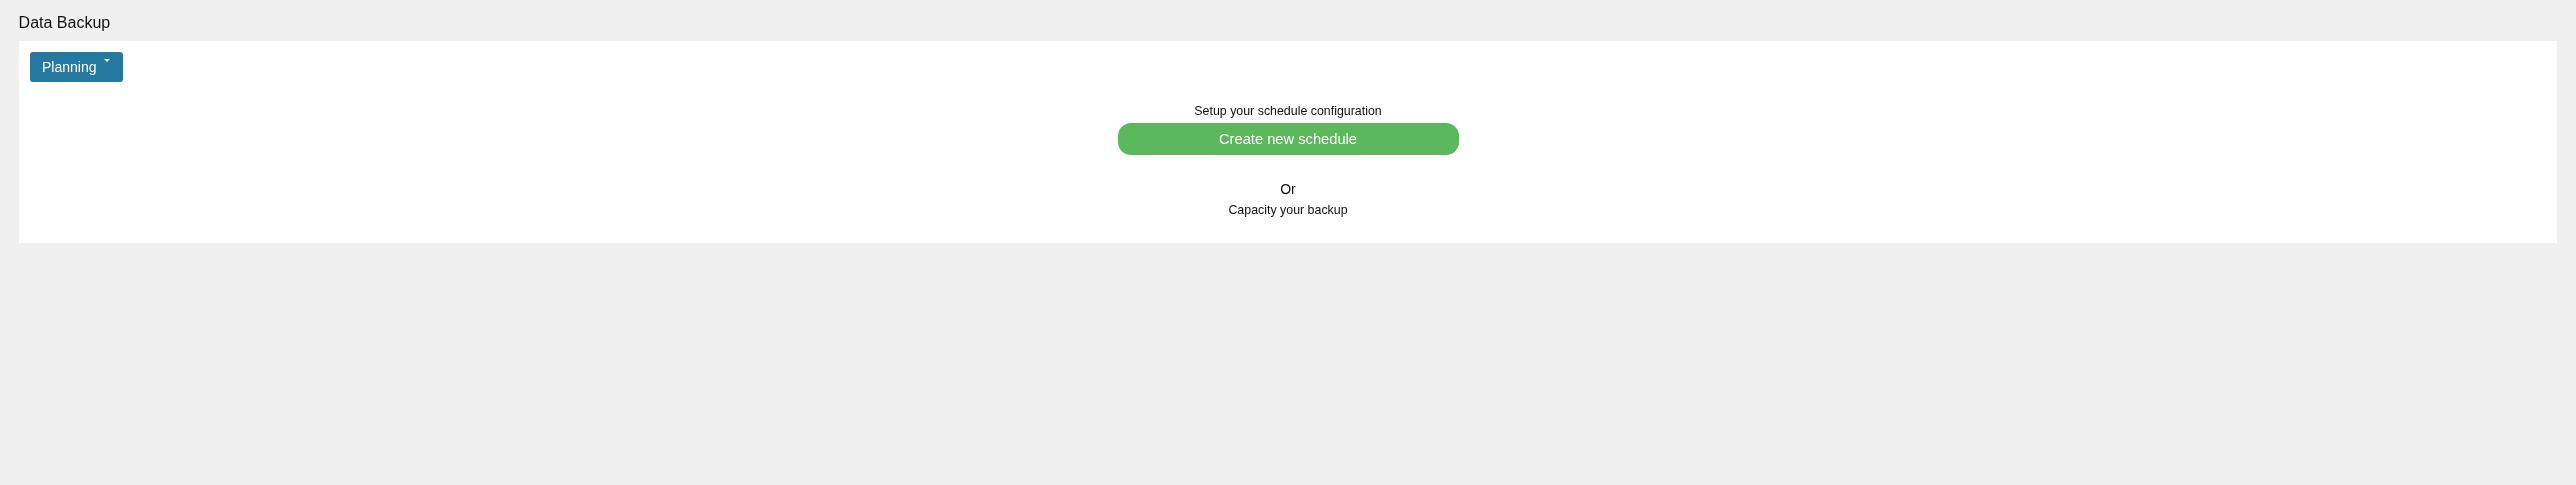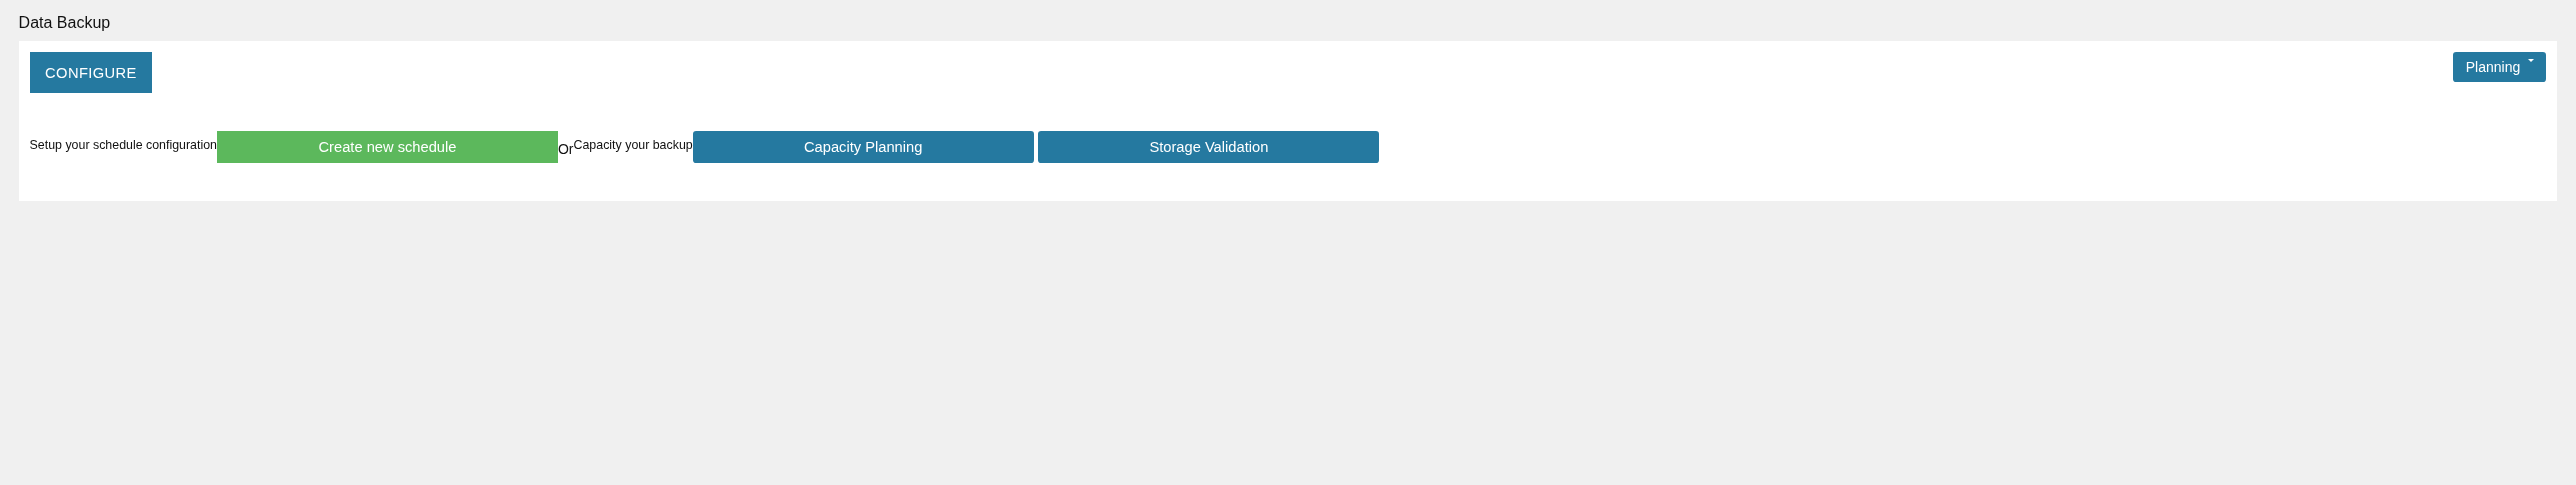--- a/index.html
+++ b/index.html
@@ -58,39 +58,40 @@
     .caret-down {
       width: 0;
       height: 0;
       border-left: 3.9px solid transparent;
       border-right: 3.9px solid transparent;
       border-top: 3.9px solid #fff;
       display: inline-block;
     }
     .center-area {
       display: flex;
+      flex-direction: column;
       align-items: center;
       margin-top: 22px;
     }
     .helper-text {
       font-size: 12.4px;
       color: #111;
       margin-bottom: 4.7px;
     }
     .btn-green {
       background-color: #5cb85c;
       padding: 7.8px 0;
       width: 341px;
       font-size: 14.7px;
-      border-radius: 0;
+      border-radius: 13px;
     }
     .or-text {
       font-size: 14px;
       color: #111;
-      margin: 26px 0 22px 0;
+      margin: 26px 0 6px 0;
     }
     .button-row {
       display: flex;
       gap: 4.7px;
     }
     .btn-blue-wide {
       background-color: #2579a0;
       padding: 7.8px 0;
       width: 341px;
       font-size: 14.7px;
@@ -99,33 +100,28 @@
   </style>
 </head>
 <body>
 
 <div class="page-header">
   <h1 class="page-title">Data Backup</h1>
 </div>
 
 <div class="card">
   <div class="card-top">
-    <button class="btn btn-configure">CONFIGURE</button>
     <button class="btn btn-planning-dropdown">
       <span>Planning</span>
       <span class="caret-down"></span>
     </button>
   </div>
 
   <div class="center-area">
     <div class="helper-text">Setup your schedule configuration</div>
     <button class="btn btn-green">Create new schedule</button>
 
     <div class="or-text">Or</div>
 
     <div class="helper-text">Capacity your backup</div>
-    <div class="button-row">
-      <button class="btn btn-blue-wide">Capacity Planning</button>
-      <button class="btn btn-blue-wide">Storage Validation</button>
-    </div>
   </div>
 </div>
 
 
 </body></html>

